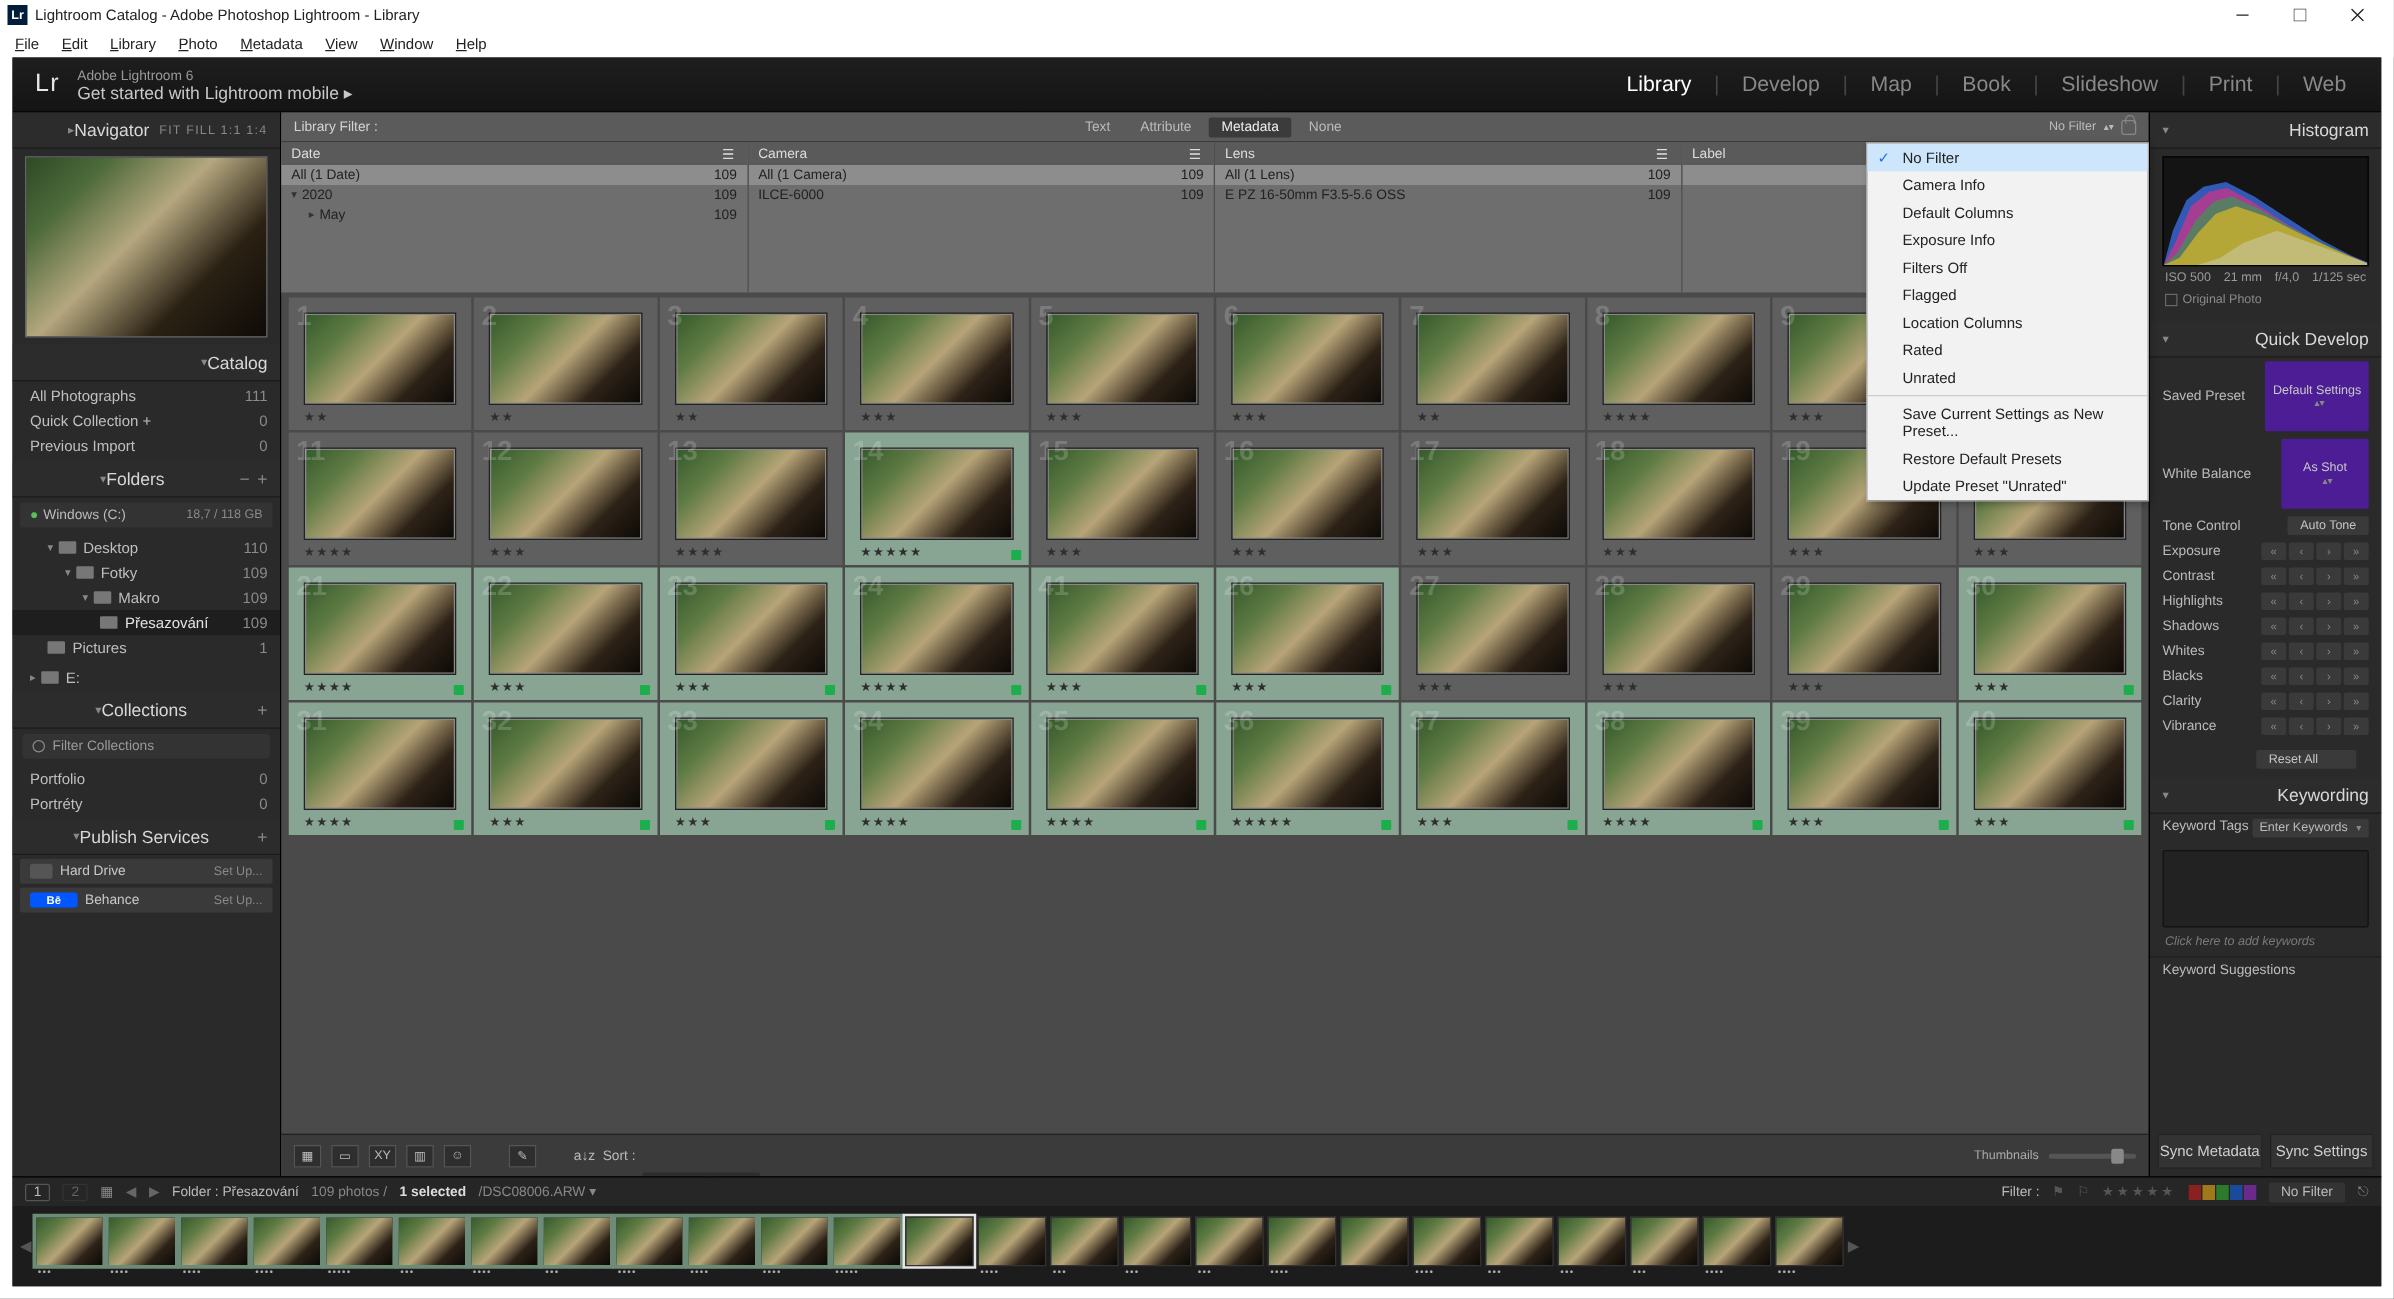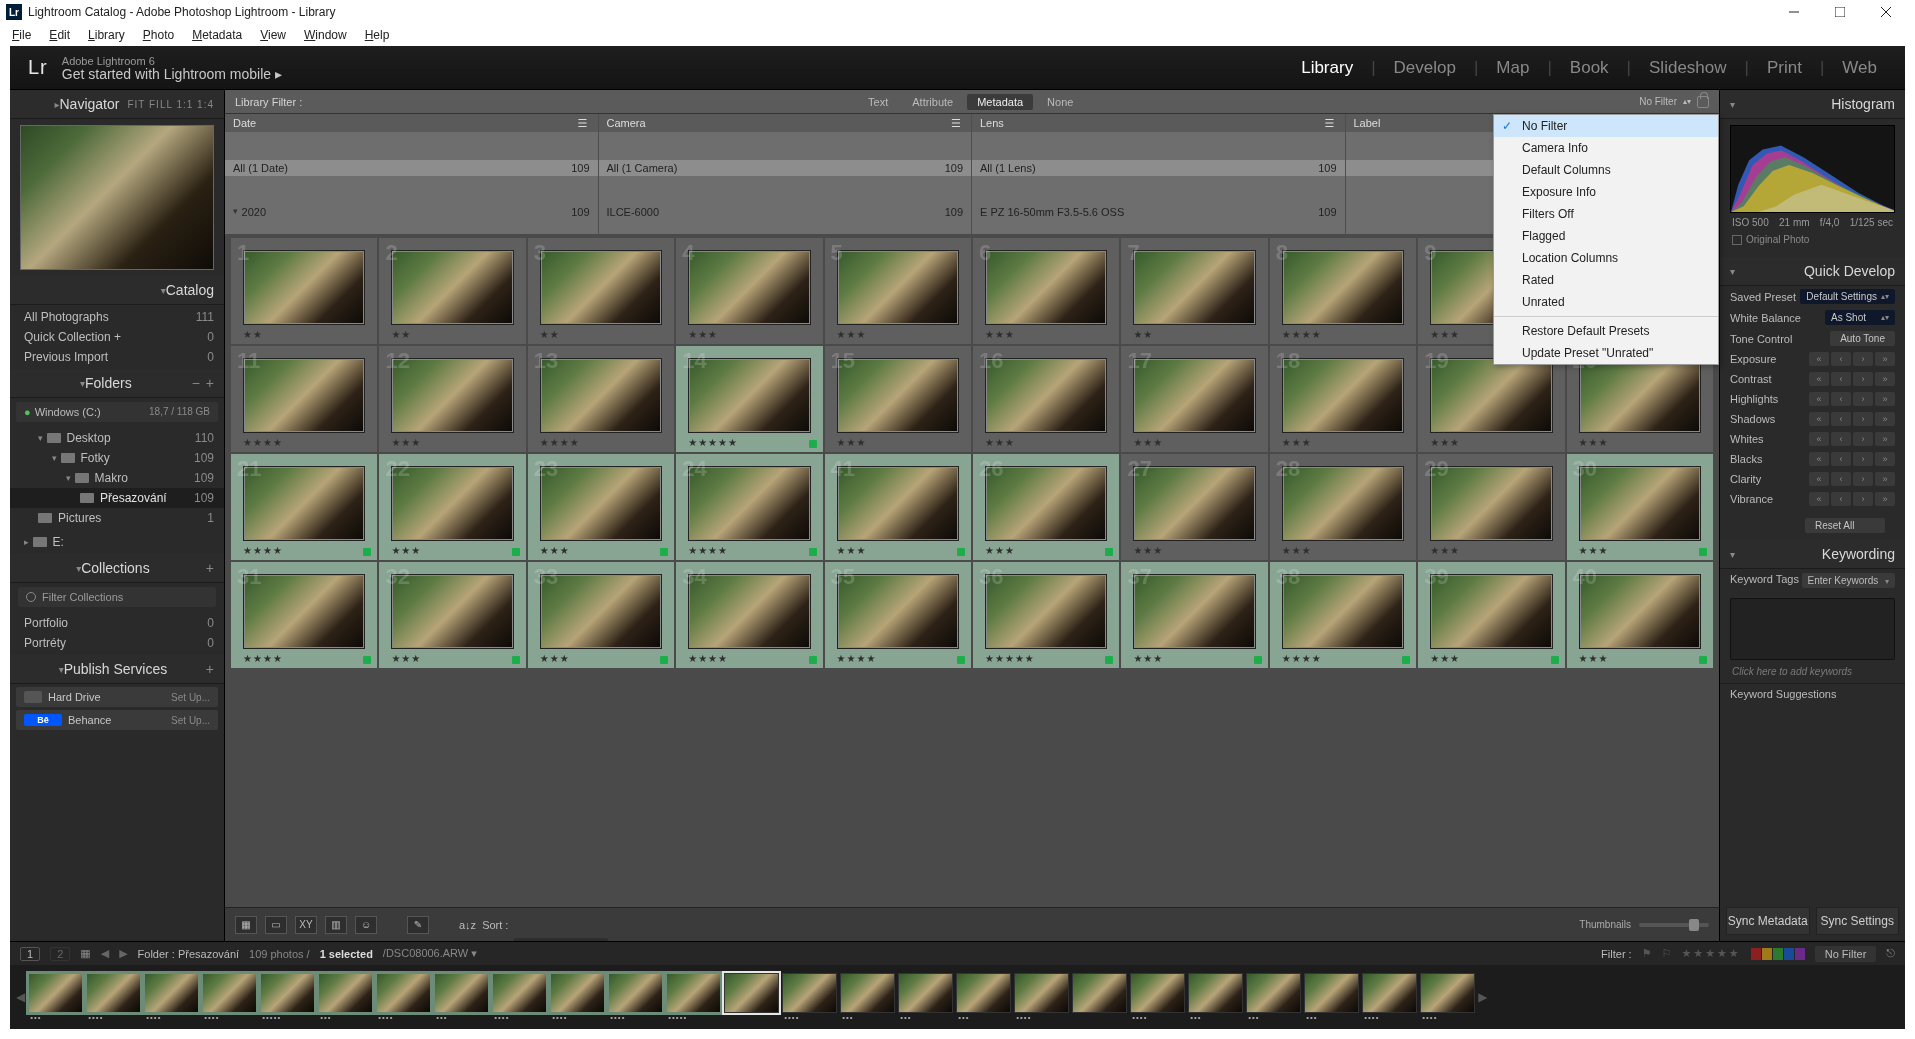--- a/index.html
+++ b/index.html
@@ -73,21 +73,21 @@
 .libfilter .nf{ margin-left:auto; color:#bbb; font-size:10px; display:flex; align-items:center; gap:6px;}
 .lock{ width:12px;height:12px; border:1px solid #888; border-radius:2px; position:relative;}
 .lock::before{content:"";position:absolute;top:-5px;left:2px;width:6px;height:6px;border:1px solid #888;border-bottom:none;border-radius:4px 4px 0 0;}
 
 .metacols{ display:flex; height:120px; background:#6e6e6e; position:relative;}
 .metacol{ flex:1; border-right:1px solid #4e4e4e; display:flex; flex-direction:column; font-size:11px; color:#2b2b2b;}
 .metacol:last-child{border-right:none;}
 .metahdr{ background:#5a5a5a; color:#ddd; padding:3px 8px; font-size:11px; display:flex; align-items:center;}
 .metahdr .mcfg{ margin-left:auto; width:12px;height:12px;}
 .metabody{ flex:1; overflow:hidden;}
-.mrow{ display:flex; padding:2px 8px; color:#222;margin-top:28px;}
+.mrow{ display:flex; padding:2px 8px; color:#222;}
 .mrow.sel{ background:#8d8d8d;}
 .mrow .cnt{ margin-left:auto;}
 
 
 .ctx { position:absolute; top:0px; right:0px; width:226px; background:#f2f2f2; border:1px solid #9a9a9a; box-shadow:2px 2px 6px rgba(0,0,0,.3); font-size:12px; color:#222; z-index:50;}
 .ctx .item{ padding:4px 12px 4px 28px; cursor:default; position:relative;}
 .ctx .item.checked::before{content:"✓"; position:absolute; left:8px; color:#1a73e8;}
 .ctx .item.checked{ background:#cde6fb;}
 .ctx hr{ border:none; border-top:1px solid #ccc; margin:3px 0;}
 
@@ -112,21 +112,21 @@
 
 .histwrap{ padding:6px 10px; }
 .histo{ height:88px; background:#141414; position:relative; overflow:hidden; border:1px solid #000;}
 .histo svg{ position:absolute; inset:0; width:100%; height:100%;}
 .histinfo{ display:flex; justify-content:space-between; font-size:10px; color:#9a9a9a; padding:4px 2px;}
 .origphoto{ font-size:10px; color:#8a8a8a; padding:2px 2px 6px 2px; display:flex; align-items:center; gap:4px;}
 .origphoto .cb{ width:10px;height:10px;border:1px solid #666;}
 
 .qdev .qrow{ display:flex; align-items:center; padding:3px 10px; font-size:11px; color:#bbb;}
 .qdev .qrow .lbl{ white-space:nowrap;}
-.qdev .qrow .val{ margin-left:auto; background:#0f172a; padding:2px 6px; border-radius:2px; font-size:10px; color:#c8c8c8; min-width:70px; display:flex; justify-content:space-between; align-items:center;}
+.qdev .qrow .val{ margin-left:auto; background:#4c1d95; padding:18px 6px; border-radius:2px; font-size:10px; color:#c8c8c8; min-width:70px; display:flex; justify-content:space-between; align-items:center;flex-direction:column;}
 .qdev .qrow .val .dd{font-size:8px;color:#888;margin-left:4px;}
 .qdev .stepper{ margin-left:auto; display:flex; gap:2px;}
 .qdev .stepper span{ width:20px;height:14px;background:#3a3a3a;border-radius:2px;display:flex;align-items:center;justify-content:center;font-size:9px;color:#888;}
 .qdev .reset{ margin:6px 10px 4px auto; width:80px;}
 .qdev .autotone { margin-left:auto; background:#3a3a3a; padding:2px 10px; font-size:10px; border-radius:2px; color:#c4c4c4;}
 
 .kwbox{ margin:6px 10px; height:62px; background:#222; border:1px solid #111; border-radius:2px;}
 .kwhint{ font-size:10px; color:#7a7a7a; font-style:italic; padding:0 12px 6px 12px;}
 
 
@@ -413,20 +413,21 @@
             <div class="item checked">No Filter</div>
             <div class="item">Camera Info</div>
             <div class="item">Default Columns</div>
             <div class="item">Exposure Info</div>
             <div class="item">Filters Off</div>
             <div class="item">Flagged</div>
             <div class="item">Location Columns</div>
             <div class="item">Rated</div>
             <div class="item">Unrated</div>
             <hr>
+            <div class="item">Save Current Settings as New Preset...</div>
             <div class="item">Restore Default Presets</div>
             <div class="item">Update Preset "Unrated"</div>
           </div>
       </div>
 
       <div class="grid">
         <div class="gridbody" id="gridbody">
             <div class="cell">
               <span class="idx">1</span>
               <div class="thumb"></div>

